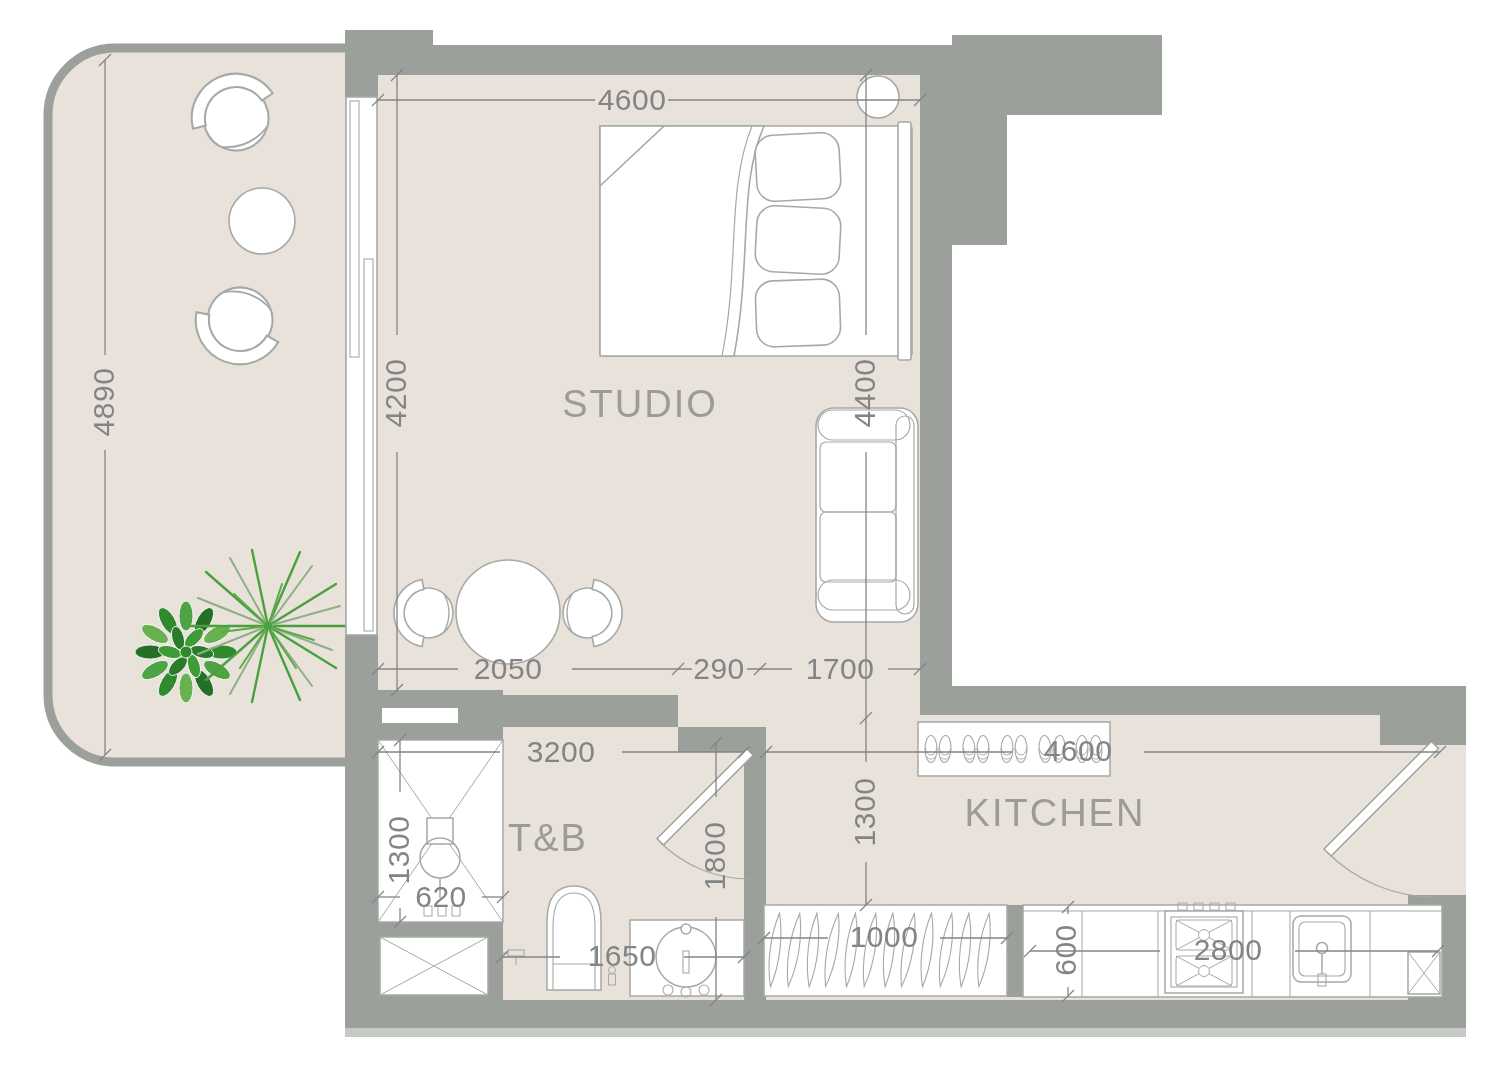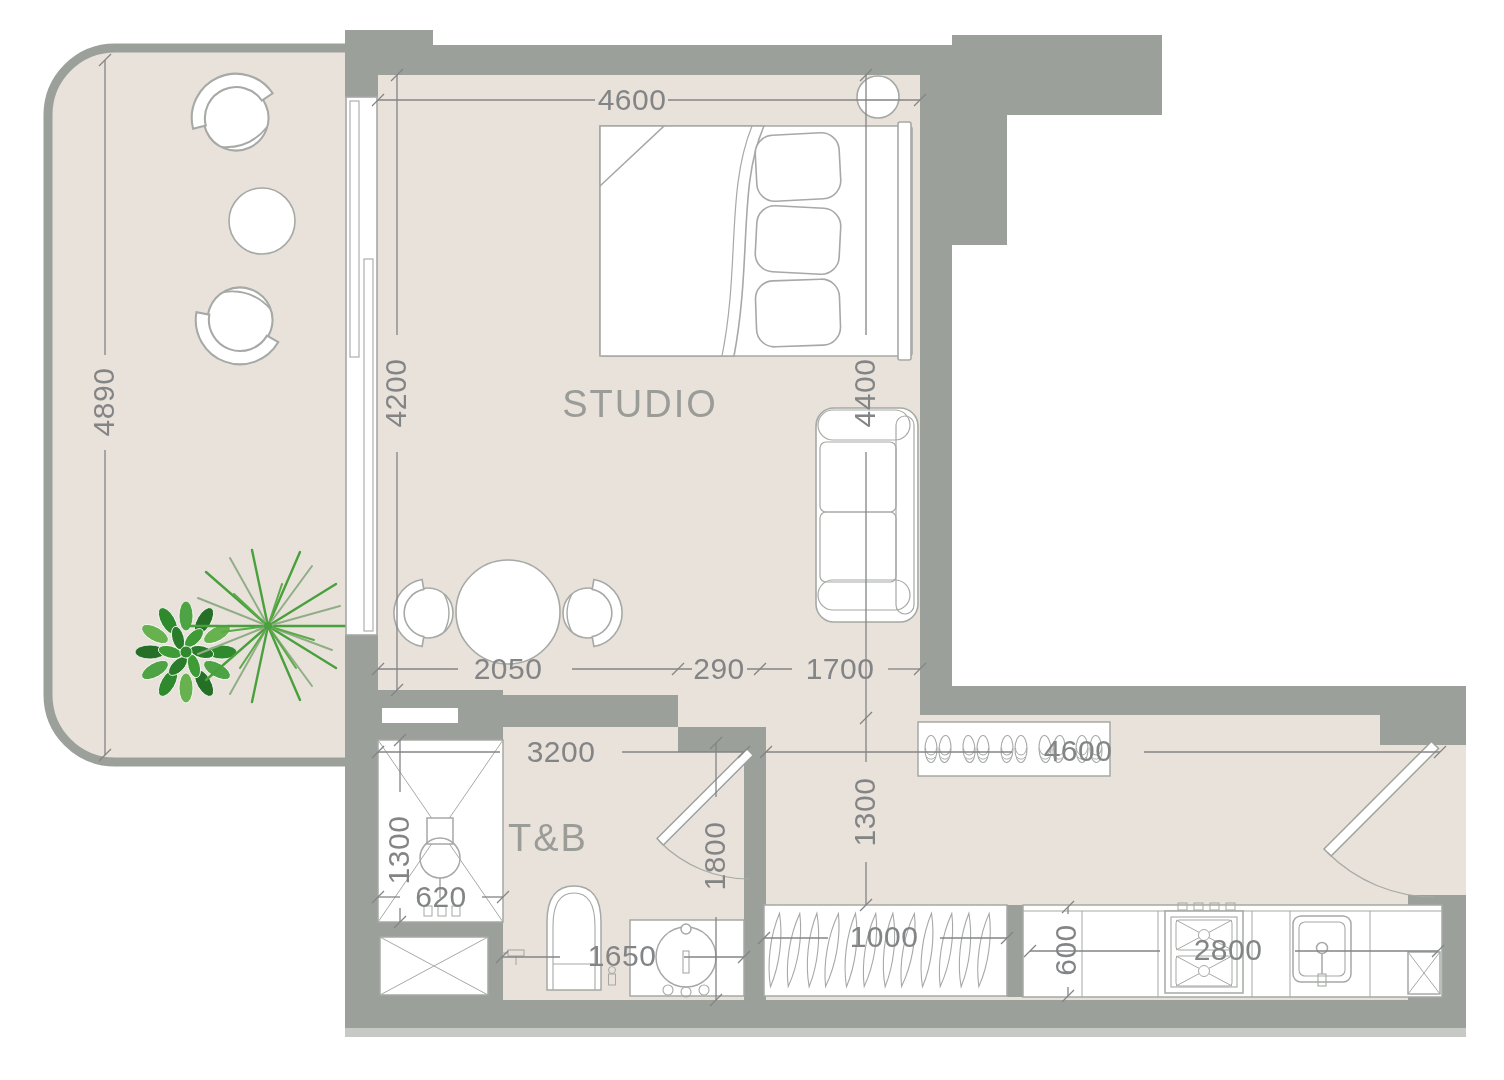--- a/index.html
+++ b/index.html
@@ -379,20 +379,21 @@
       <line x1="1030" y1="951" x2="1160" y2="951"></line>
           <line x1="1295" y1="951" x2="1438" y2="951"></line>
       <path d="M 1024,957 L 1036,945"></path>
           <path d="M 1432,957 L 1444,945"></path>
     </g>
   </g>
 </svg>
 
   <div class="lbl room" style="left:640px;top:404px">STUDIO</div>
   <div class="lbl room" style="left:548px;top:838px">T&amp;B</div>
+  <div class="lbl room" style="left:1055px;top:813px">KITCHEN</div>
 
   <div class="lbl rot" style="left:104px;top:402px">4890</div>
   <div class="lbl" style="left:632px;top:100px">4600</div>
   <div class="lbl rot" style="left:396px;top:393px">4200</div>
   <div class="lbl rot" style="left:865px;top:393px">4400</div>
   <div class="lbl" style="left:508px;top:669px">2050</div>
   <div class="lbl" style="left:719px;top:669px">290</div>
   <div class="lbl" style="left:840px;top:669px">1700</div>
   <div class="lbl" style="left:561px;top:752px">3200</div>
   <div class="lbl rot" style="left:399px;top:850px">1300</div>

